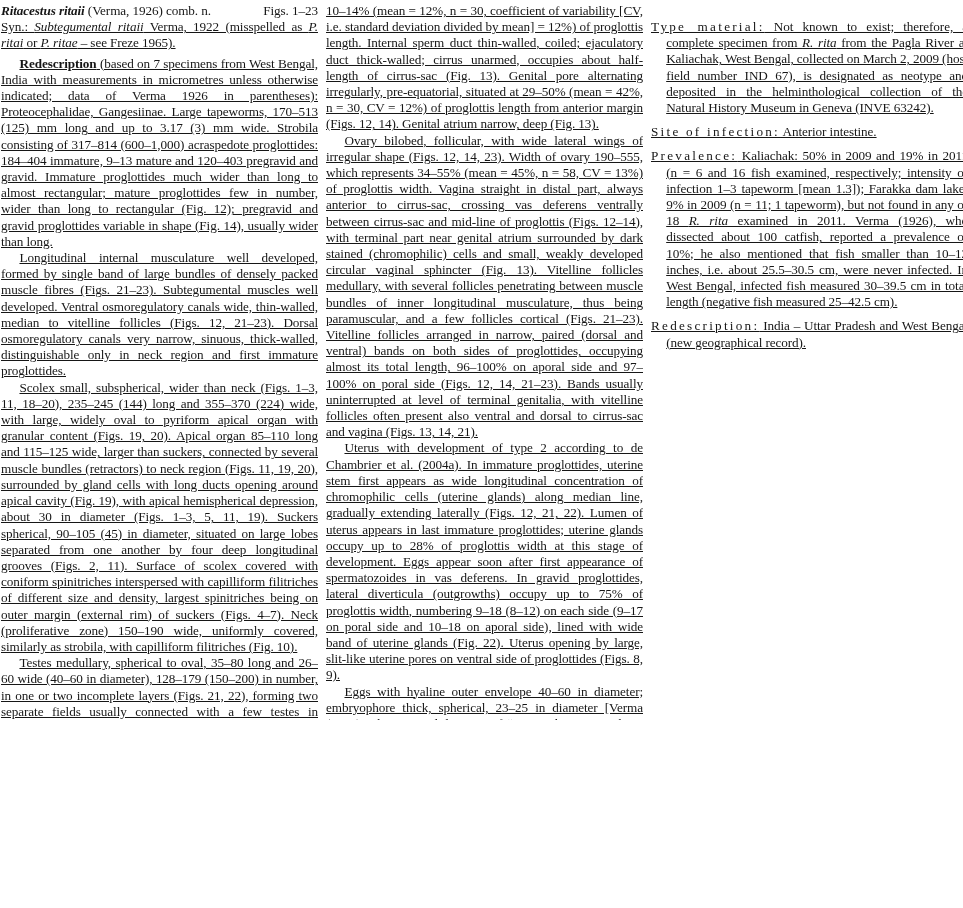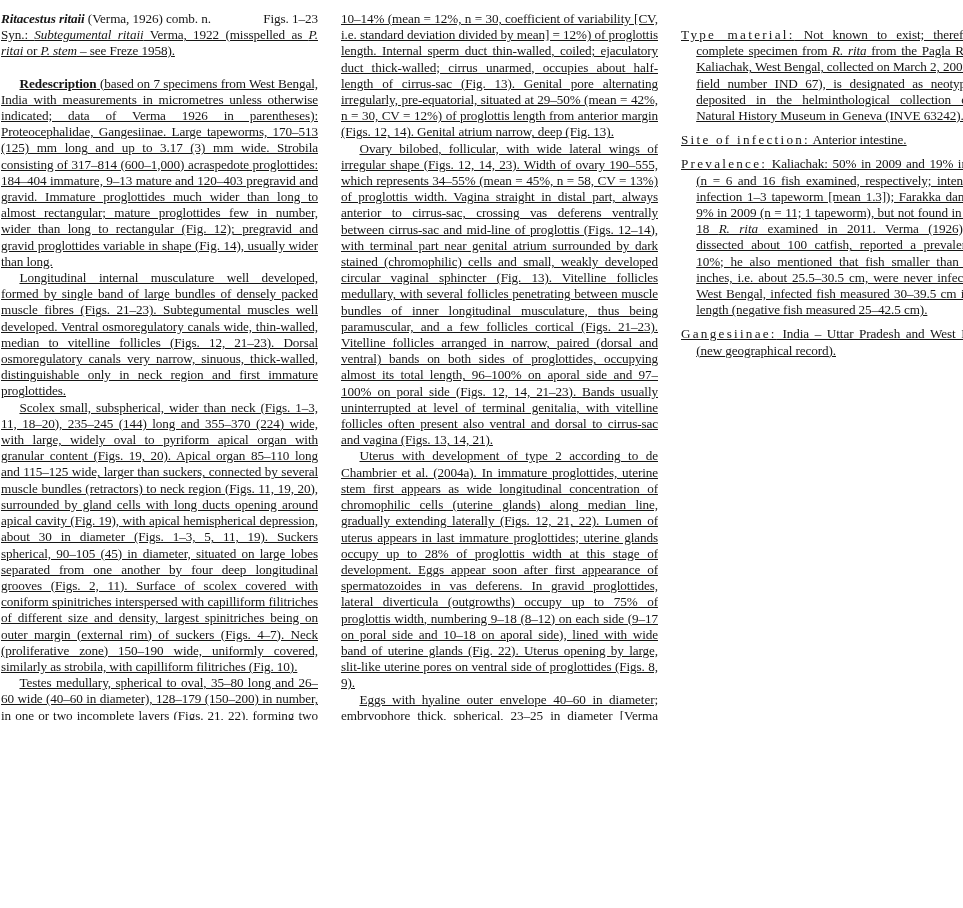--- a/index.html
+++ b/index.html
@@ -13,24 +13,24 @@
     overflow: hidden;
     color: #161616;
     font-family: "Liberation Serif", "DejaVu Serif", serif;
     font-size: 13.2px;
     line-height: 16.2px;
     letter-spacing: -0.1px;
   }
   .page {
     box-sizing: border-box;
     display: flex;
-    gap: 23px;
+    gap: 8px;
     width: 963px;
     height: 720px;
-    padding: 11px 0 0 1px;
+    padding: 3px 0 0 1px;
   }
   .col {
     flex: 0 0 317px;
     width: 317px;
     overflow: hidden;
   }
   .heading {
     display: flex;
     justify-content: space-between;
     align-items: baseline;
@@ -39,58 +39,58 @@
   .taxon {
     font-weight: bold;
     font-style: italic;
   }
   .figsref {
     padding-left: 8px;
   }
   .block { text-align: justify; text-decoration: underline; }
   .flush { text-indent: 0; }
   .indent { text-indent: 1.4em; }
-  .gap { margin-top: 16px; }
+  .gap { margin-top: 4px; }
   .entry {
     padding-left: 1.15em;
     text-indent: -1.15em;
     margin-top: 8px;
   }
   .col > .blocks > .entry:first-child { margin-top: 16px; }
   .spaced { letter-spacing: 0.17em; }
   i { font-style: italic; letter-spacing: -0.1px; }
   b { font-weight: bold; }
 </style>
 </head>
 <body>
 
 <div class="page">
   <div class="col">
     <div class="heading">
       <span><span class="taxon">Ritacestus ritaii</span><span> (Verma, 1926) comb. n.</span></span>
       <span class="figsref">Figs. 1–23</span>
     </div>
     <div class="blocks" id="col-left">
-        <div class="block flush"><span>Syn.: </span><i>Subtegumental ritaii</i><span> Verma, 1922 (misspelled as </span><i>P. ritai</i><span> or </span><i>P. stem</i><span> – see Freze 1958).</span></div>
+        <div class="block flush"><span>Syn.: </span><i>Subtegumental ritaii</i><span> Verma, 1922 (misspelled as </span><i>P. ritai</i><span> or </span><i>P. ritae</i><span> – see Freze 1965).</span></div>
         <div class="block indent gap"><b>Redescription</b><span> (based on 7 specimens from West Bengal, India with measurements in micrometres unless otherwise indicated; data of Verma 1926 in parentheses): Proteocephalidae, Gangesiinae. Large tapeworms, 170–513 (125) mm long and up to 3.17 (3) mm wide. Strobila consisting of 317–814 (600–1,000) acraspedote proglottides: 184–404 immature, 9–13 mature and 120–403 pregravid and gravid. Immature proglottides much wider than long to almost rectangular; mature proglottides few in number, wider than long to rectangular (Fig. 12); pregravid and gravid proglottides variable in shape (Fig. 14), usually wider than long.</span></div>
         <div class="block indent"><span>Longitudinal internal musculature well developed, formed by single band of large bundles of densely packed muscle fibres (Figs. 21–23). Subtegumental muscles well developed. Ventral osmoregulatory canals wide, thin-walled, median to vitelline follicles (Figs. 12, 21–23). Dorsal osmoregulatory canals very narrow, sinuous, thick-walled, distinguishable only in neck region and first immature proglottides.</span></div>
         <div class="block indent"><span>Scolex small, subspherical, wider than neck (Figs. 1–3, 11, 18–20), 235–245 (144) long and 355–370 (224) wide, with large, widely oval to pyriform apical organ with granular content (Figs. 19, 20). Apical organ 85–110 long and 115–125 wide, larger than suckers, connected by several muscle bundles (retractors) to neck region (Figs. 11, 19, 20), surrounded by gland cells with long ducts opening around apical cavity (Fig. 19), with apical hemispherical depression, about 30 in diameter (Figs. 1–3, 5, 11, 19). Suckers spherical, 90–105 (45) in diameter, situated on large lobes separated from one another by four deep longitudinal grooves (Figs. 2, 11). Surface of scolex covered with coniform spinitriches interspersed with capilliform filitriches of different size and density, largest spinitriches being on outer margin (external rim) of suckers (Figs. 4–7). Neck (proliferative zone) 150–190 wide, uniformly covered, similarly as strobila, with capilliform filitriches (Fig. 10).</span></div>
         <div class="block indent"><span>Testes medullary, spherical to oval, 35–80 long and 26–60 wide (40–60 in diameter), 128–179 (150–200) in number, in one or two incomplete layers (Figs. 21, 22), forming two separate fields usually connected with a few testes in anterior third of proglottides (Figs. 12, 14). Testes present also in last gravid proglottides (Fig. 14). Vas deferens coiled, reaching to midline of proglottis (Figs. 12, 14). Cirrus-sac widely pyriform to subspherical (Fig. 13), thin-walled, relatively small, 130–230 (192) long by 60–120 (128) wide, its length representing only</span></div>
       </div>
   </div>
   <div class="col">
     <div class="blocks" id="col-middle">
         <div class="block flush"><span>10–14% (mean = 12%, n = 30, coefficient of variability [CV, i.e. standard deviation divided by mean] = 12%) of proglottis length. Internal sperm duct thin-walled, coiled; ejaculatory duct thick-walled; cirrus unarmed, occupies about half-length of cirrus-sac (Fig. 13). Genital pore alternating irregularly, pre-equatorial, situated at 29–50% (mean = 42%, n = 30, CV = 12%) of proglottis length from anterior margin (Figs. 12, 14). Genital atrium narrow, deep (Fig. 13).</span></div>
         <div class="block indent"><span>Ovary bilobed, follicular, with wide lateral wings of irregular shape (Figs. 12, 14, 23). Width of ovary 190–555, which represents 34–55% (mean = 45%, n = 58, CV = 13%) of proglottis width. Vagina straight in distal part, always anterior to cirrus-sac, crossing vas deferens ventrally between cirrus-sac and mid-line of proglottis (Figs. 12–14), with terminal part near genital atrium surrounded by dark stained (chromophilic) cells and small, weakly developed circular vaginal sphincter (Fig. 13). Vitelline follicles medullary, with several follicles penetrating between muscle bundles of inner longitudinal musculature, thus being paramuscular, and a few follicles cortical (Figs. 21–23). Vitelline follicles arranged in narrow, paired (dorsal and ventral) bands on both sides of proglottides, occupying almost its total length, 96–100% on aporal side and 97–100% on poral side (Figs. 12, 14, 21–23). Bands usually uninterrupted at level of terminal genitalia, with vitelline follicles often present also ventral and dorsal to cirrus-sac and vagina (Figs. 13, 14, 21).</span></div>
         <div class="block indent"><span>Uterus with development of type 2 according to de Chambrier et al. (2004a). In immature proglottides, uterine stem first appears as wide longitudinal concentration of chromophilic cells (uterine glands) along median line, gradually extending laterally (Figs. 12, 21, 22). Lumen of uterus appears in last immature proglottides; uterine glands occupy up to 28% of proglottis width at this stage of development. Eggs appear soon after first appearance of spermatozoides in vas deferens. In gravid proglottides, lateral diverticula (outgrowths) occupy up to 75% of proglottis width, numbering 9–18 (8–12) on each side (9–17 on poral side and 10–18 on aporal side), lined with wide band of uterine glands (Fig. 22). Uterus opening by large, slit-like uterine pores on ventral side of proglottides (Figs. 8, 9).</span></div>
         <div class="block indent"><span>Eggs with hyaline outer envelope 40–60 in diameter; embryophore thick, spherical, 23–25 in diameter [Verma (1926), who reported diameter of “ova” to be 16, may have referred to oncosphere], consisting of two layers, outer transparent layer and nuclei-containing inner envelope. Oncospheres widely oval, 14–16 long and 12–14 wide, with three pairs of embryonic hooks 6.5–8 long (Figs. 15–17).</span></div>
         <div class="block entry"><span class="spaced">Type locality:</span><span> Ganges and Jumna (= Yamuna) rivers, northern India (exact locality not provided).</span></div>
       </div>
   </div>
   <div class="col">
     <div class="blocks" id="col-right">
         <div class="block entry"><span class="spaced">Type material:</span><span> Not known to exist; therefore, a complete specimen from </span><i>R. rita</i><span> from the Pagla River at Kaliachak, West Bengal, collected on March 2, 2009 (host field number IND 67), is designated as neotype and deposited in the helminthological collection of the Natural History Museum in Geneva (INVE 63242).</span></div>
         <div class="block entry"><span class="spaced">Site of infection:</span><span> Anterior intestine.</span></div>
         <div class="block entry"><span class="spaced">Prevalence:</span><span> Kaliachak: 50% in 2009 and 19% in 2011 (n = 6 and 16 fish examined, respectively; intensity of infection 1–3 tapeworm [mean 1.3]); Farakka dam lake: 9% in 2009 (n = 11; 1 tapeworm), but not found in any of 18 </span><i>R. rita</i><span> examined in 2011. Verma (1926), who dissected about 100 catfish, reported a prevalence of 10%; he also mentioned that fish smaller than 10–12 inches, i.e. about 25.5–30.5 cm, were never infected. In West Bengal, infected fish measured 30–39.5 cm in total length (negative fish measured 25–42.5 cm).</span></div>
-        <div class="block entry"><span class="spaced">Gangesiinae:</span><span> India – Uttar Pradesh and West Bengal (new geographical record).</span></div>
+        <div class="block entry"><span class="spaced">Redescription:</span><span> India – Uttar Pradesh and West Bengal (new geographical record).</span></div>
       </div>
   </div>
 </div>
 
 </body></html>

